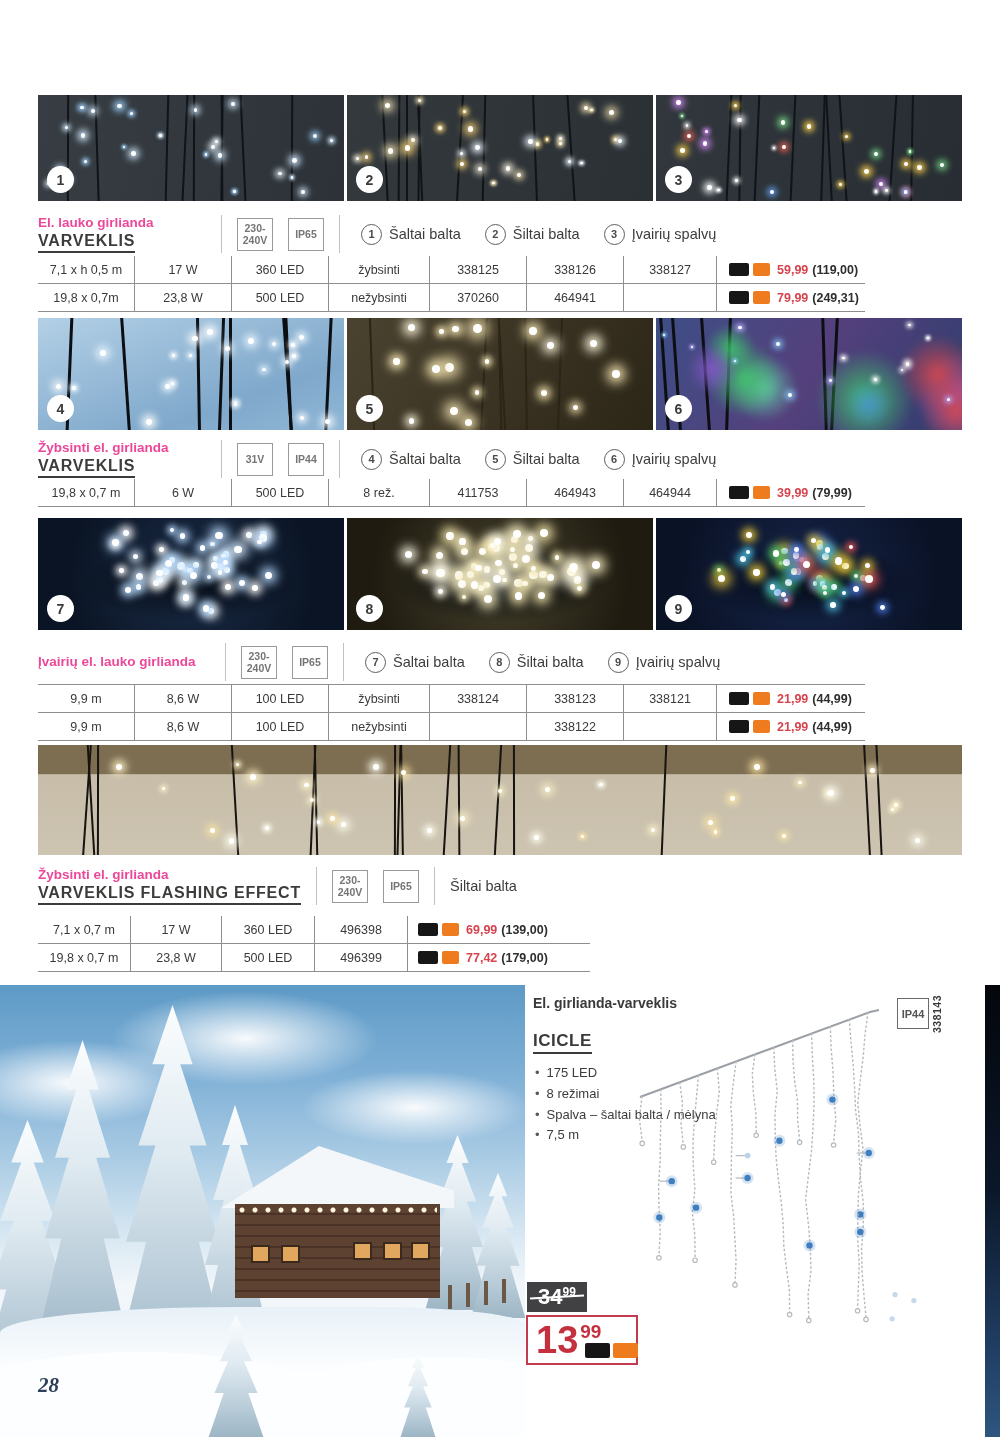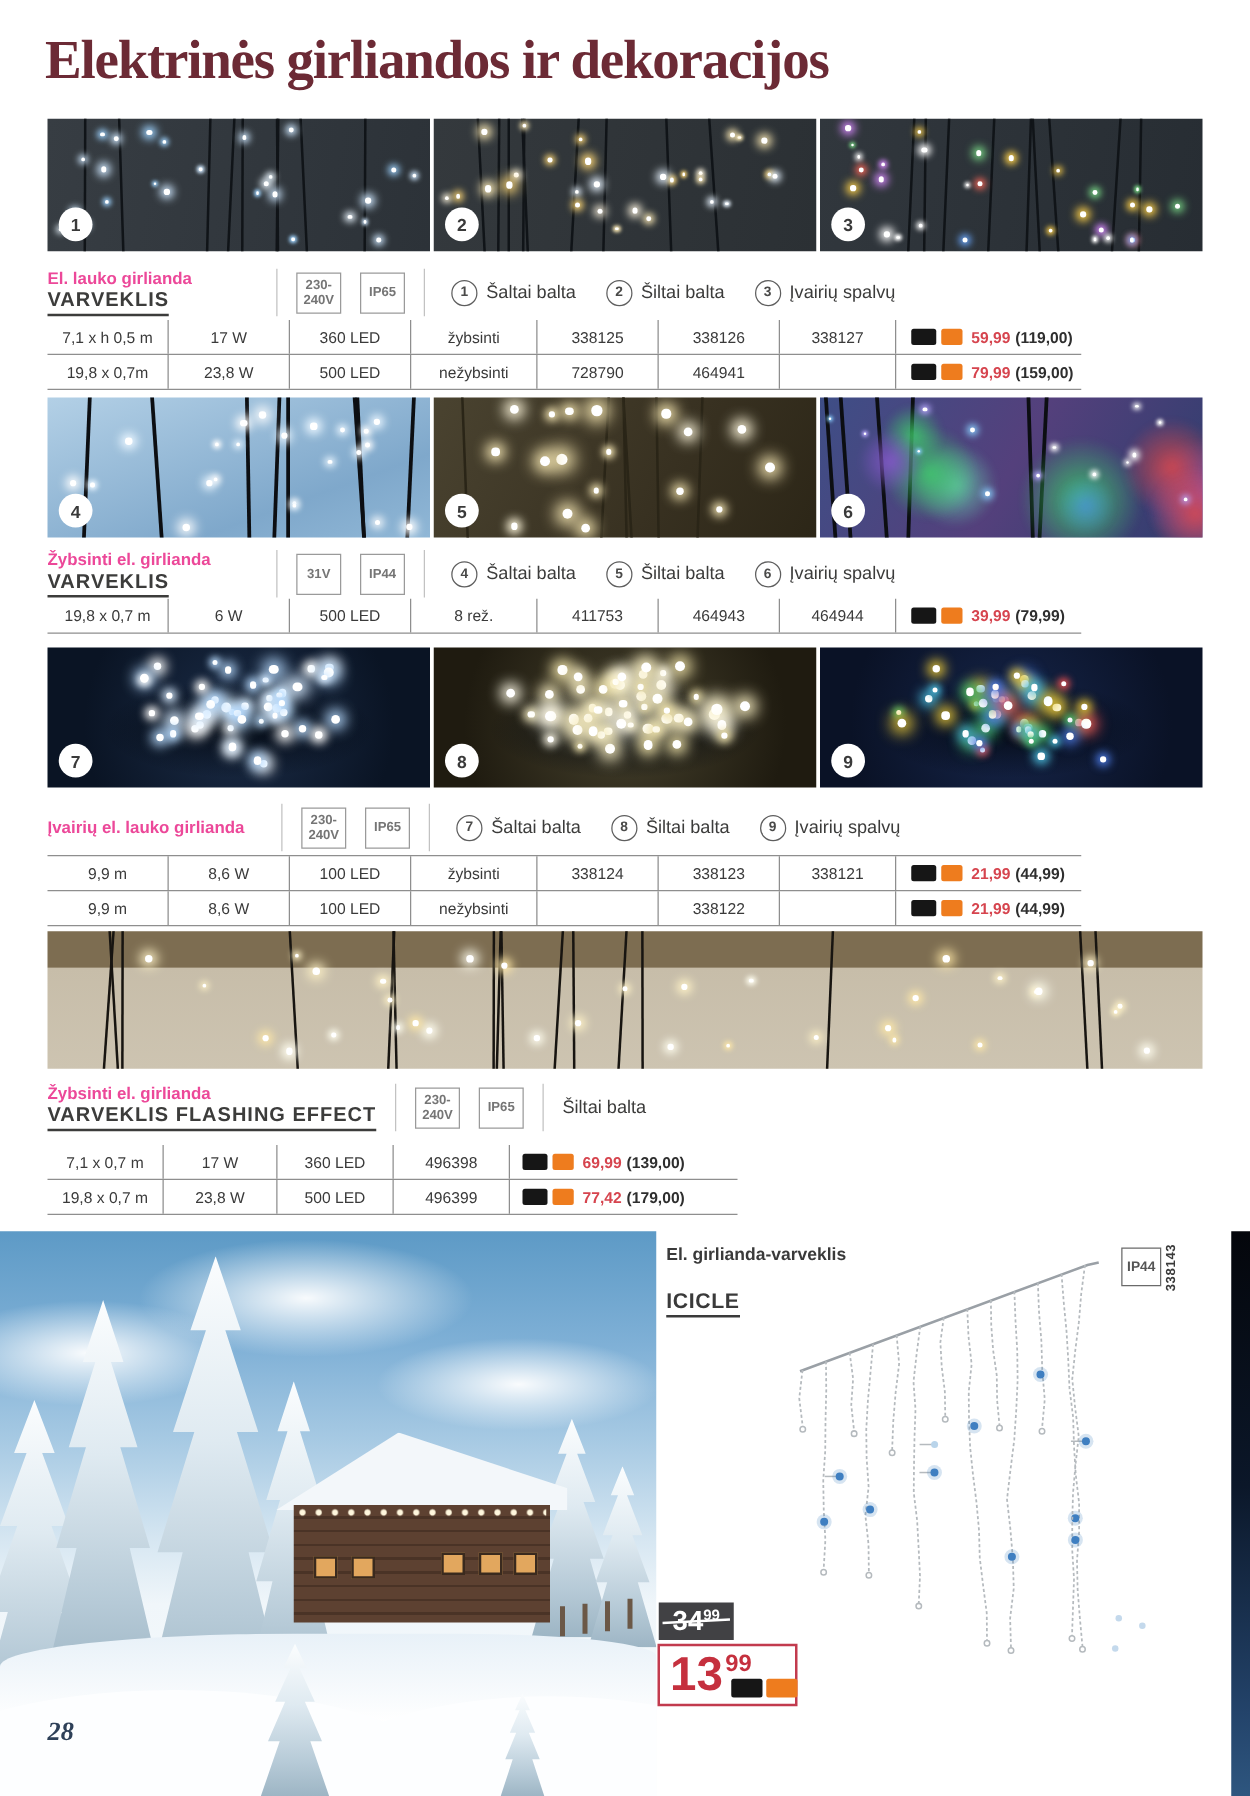--- a/index.html
+++ b/index.html
@@ -133,21 +133,20 @@
   #price-cards{position:absolute;left:585px;top:358px;display:flex;gap:3px;}
   #price-cards .card{height:15px;}
   #price-cards .cb{width:25px;}
   #price-cards .co{width:25px;}
 </style>
 </head>
 <body>
 
 <div id="page">
 
-  <div id="title" class="abs">Elektrinės girliandos ir dekoracijos</div>
 
   <div class="strip abs" style="top:95px;height:106px;">
     <div class="photo ph1">
       <span class="pbadge">1</span>
         <div class="strand" style="left: 50.6008%; width: 2px; background: rgb(16, 20, 24); transform: rotate(0.2deg);"></div>
         <div class="strand" style="left: 59.7713%; width: 2px; background: rgb(16, 20, 24); transform: rotate(0.7deg);"></div>
         <div class="strand" style="left: 82.8238%; width: 2px; background: rgb(16, 20, 24); transform: rotate(0.3deg);"></div>
         <div class="strand" style="left: 9.60249%; width: 2px; background: rgb(16, 20, 24); transform: rotate(0.2deg);"></div>
         <div class="strand" style="left: 59.735%; width: 2px; background: rgb(16, 20, 24); transform: rotate(-0.4deg);"></div>
         <div class="strand" style="left: 47.604%; width: 2px; background: rgb(16, 20, 24); transform: rotate(2.7deg);"></div>
@@ -309,28 +308,28 @@
         <span class="card co"></span>
         <span class="pr">59,99</span>
         <span class="po">(119,00)</span>
       </div>
     </div>
     <div class="trow">
       <div class="tc">19,8 x 0,7m</div>
       <div class="tc">23,8 W</div>
       <div class="tc">500 LED</div>
       <div class="tc">nežybsinti</div>
-      <div class="tc">728790</div>
+      <div class="tc">370260</div>
       <div class="tc">464941</div>
       <div class="tc"></div>
       <div class="tc c-price">
         <span class="card cb"></span>
         <span class="card co"></span>
         <span class="pr">79,99</span>
-        <span class="po">(159,00)</span>
+        <span class="po">(249,31)</span>
       </div>
     </div>
   </div>
 
   <div class="strip abs" style="top:318px;height:112px;">
     <div class="photo ph4">
       <span class="pbadge">4</span>
         <div class="strand" style="left: 81.4371%; width: 3px; background: rgb(12, 14, 18); transform: rotate(-2.7deg);"></div>
         <div class="strand" style="left: 9.89737%; width: 3px; background: rgb(12, 14, 18); transform: rotate(2.4deg);"></div>
         <div class="strand" style="left: 62.4512%; width: 3px; background: rgb(12, 14, 18); transform: rotate(0deg);"></div>
@@ -816,20 +815,26 @@
       <div class="mound" style="left:250px;bottom:-60px;width:380px;height:140px;"></div>
       <div class="tree" style="left:200px;top:330px;width:72px;height:122px;"></div>
       <div class="tree" style="left:395px;top:370px;width:46px;height:82px;"></div>
     </div>
 
     <div id="pagenum">28</div>
 
     <div id="binfo">
       <div id="b-title">El. girlianda-varveklis</div><br>
       <div id="b-sub">ICICLE</div>
+      <ul id="b-bullets">
+        <li>175 LED</li>
+        <li>8 režimai</li>
+        <li>Spalva – šaltai balta / mėlyna</li>
+        <li>7,5 m</li>
+      </ul>
     </div>
 
     <div id="b-ip">IP44</div>
     <div id="b-code">338143</div>
 
     <svg id="icicle-svg" width="385" height="360" viewBox="0 0 385 360">
         <path d="M40 97 L270 12 l9 -2" stroke="#9aa0a6" stroke-width="2" fill="none"></path>
         <path d="M42.0 96.0 L39.4 118.7 L42.2 141.4" stroke="#b5babe" stroke-width="1.4" fill="none" stroke-dasharray="2.5 2"></path>
         <circle cx="42.2" cy="143.4" r="2.2" stroke="#b5babe" stroke-width="1.2" fill="none"></circle>
         <path d="M60.8 89.0 L61.0 112.8 L60.4 136.7 L60.2 160.5 L58.6 184.3 L59.0 208.1 L60.3 232.0 L58.9 255.8" stroke="#b5babe" stroke-width="1.4" fill="none" stroke-dasharray="2.5 2"></path>

